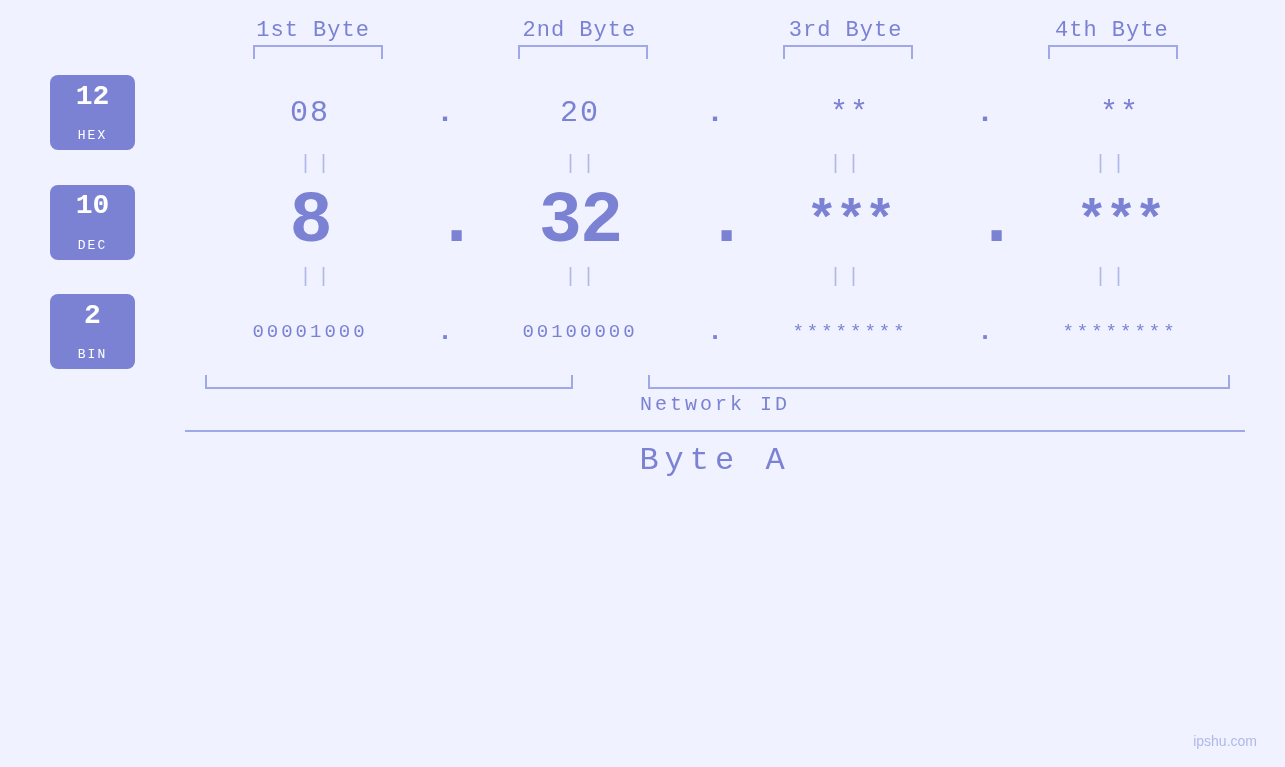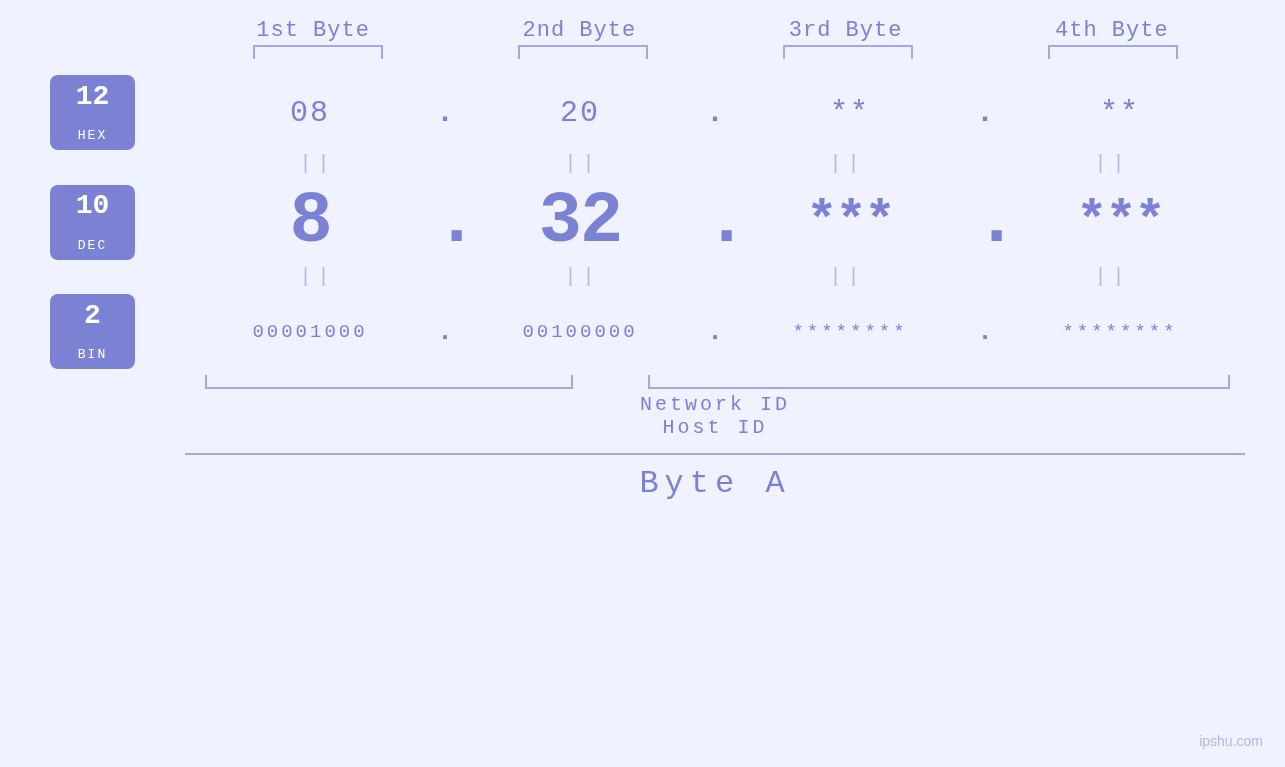--- a/index.html
+++ b/index.html
@@ -122,21 +122,21 @@
     }
 
     .dot-sep.xlarge {
       font-size: 72px;
     }
 
     
     .watermark {
       position: absolute;
       bottom: 18px;
-      right: 22px;
+      right: 28px;
       color: #b0b8e8;
       font-size: 14px;
       font-family: Arial, sans-serif;
     }
 
   </style>
 </head>
 <body>
 
 <div class="container">
@@ -256,21 +256,20 @@
     </div>
     <div style="width:40px;"></div>
     <div style="flex:3; display:flex; justify-content:center;">
       <div style="width:95%; height:14px; border-bottom:2px solid #a0a8e8; border-left:2px solid #a0a8e8; border-right:2px solid #a0a8e8;"></div>
     </div>
   </div>
 
   <div style="display:flex; width:calc(100% - 145px); margin-left:145px; margin-top:4px;flex-direction:column;">
     <div style="flex:2; text-align:center; color:#7b82d4; font-size:20px; letter-spacing:3px; font-family:'Courier New',monospace;">Network ID</div>
     <div style="width:40px;"></div>
-    <div style="flex:3; text-align:center; color:#7b82d4; font-size:20px; letter-spacing:3px; font-family:'Courier New',monospace;">Host ID</div>
   </div>
 
   <div style="width:calc(100% - 145px); margin-left:145px; margin-top:14px;">
     <div style="width:100%; height:2px; background:#a0a8e8; margin-bottom:10px;"></div>
     <div style="text-align:center; color:#7b82d4; font-size:32px; letter-spacing:6px; font-family:'Courier New',monospace;">Byte A</div>
   </div>
 
   <div class="watermark">ipshu.com</div>
 </div>
 

